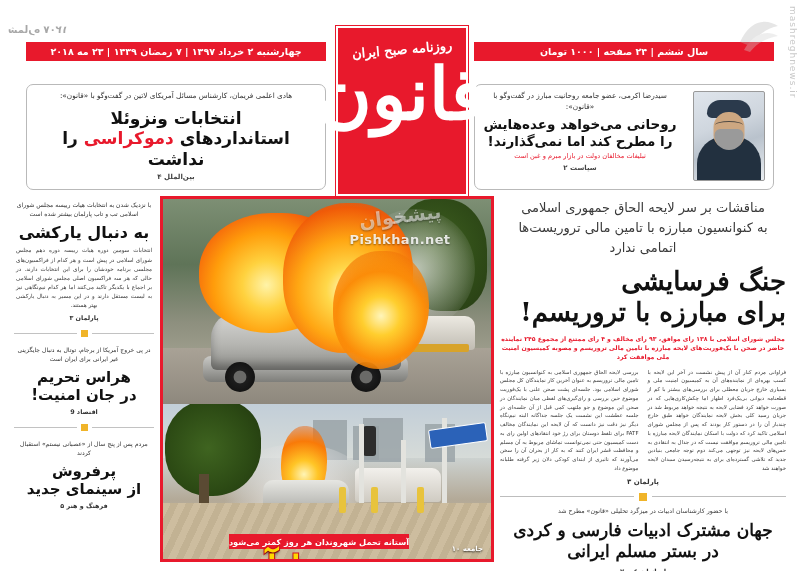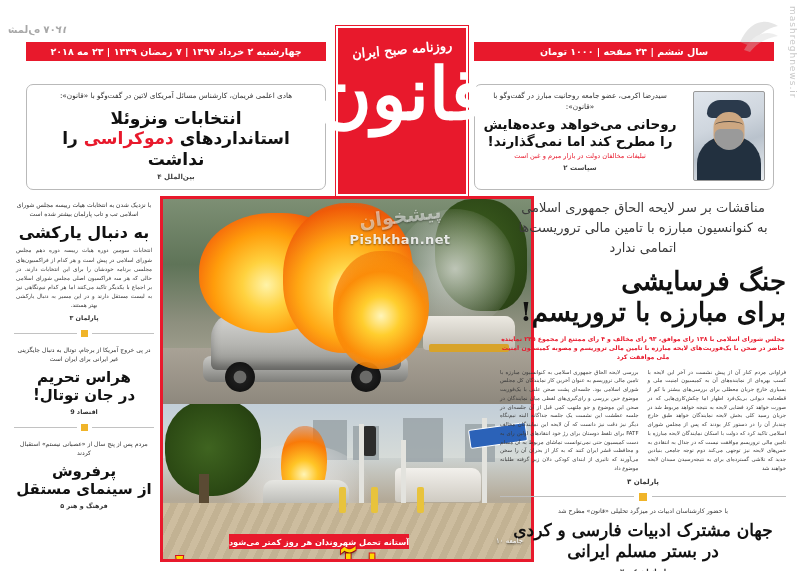--- a/index.html
+++ b/index.html
@@ -114,21 +114,21 @@
     font-size:5.6px;color:#3a3a3a;line-height:1.62;text-align:justify;
     text-align-last:center;
   }
   .story .sect{font-size:6.4px;font-weight:bold;color:#333;margin-top:4px;}
   .divider{display:flex;align-items:center;gap:4px;margin:8px 0;}
   .divider .ln{flex:1;height:1px;background:#c2c2c2;}
   .divider .sq{width:7px;height:7px;background:#f0b429;}
 
   
   .center{
-    position:absolute;left:160px;top:196px;width:374px;height:366px;
+    position:absolute;left:160px;top:196px;width:334px;height:366px;
     border:3px solid #e8192c;box-sizing:border-box;background:#000;overflow:hidden;
   }
   .photo1{position:absolute;left:0;top:0;width:100%;height:205px;overflow:hidden;
     background:linear-gradient(180deg,#7d8f74 0%,#5f7458 32%,#8d8f7e 60%,#b9b5a4 100%);}
   .ph1-road{position:absolute;left:0;bottom:0;width:100%;height:56px;
     background:linear-gradient(180deg,#a9a296 0%,#8e887d 100%);}
   .ph1-tree{position:absolute;right:4px;top:0;width:92px;height:112px;
     background:radial-gradient(circle at 40% 45%,#40611f 0%,#2d4a14 55%,#22380f 100%);
     border-radius:40% 45% 35% 50%;opacity:.95;}
   .ph1-car{position:absolute;left:48px;bottom:34px;width:190px;height:58px;
@@ -189,22 +189,22 @@
   }
   .c-headline{
     position:absolute;left:0;top:352px;width:100%;text-align:center;z-index:28;
     font-size:38px;font-weight:bold;color:#ffd900;line-height:1;
     -webkit-text-stroke:2px #d81021;
     paint-order:stroke fill;
     text-shadow:0 2px 3px rgba(0,0,0,.55);
     font-family:"DejaVu Serif","Liberation Serif",serif;
   }
   .c-sect{
-    position:absolute;right:8px;bottom:14px;z-index:28;color:#fff;
-    font-size:7px;font-weight:normal;text-shadow:0 1px 2px rgba(0,0,0,.8);
+    position:absolute;right:8px;bottom:6px;z-index:28;color:#fff;
+    font-size:7px;font-weight:bold;text-shadow:0 1px 2px rgba(0,0,0,.8);
   }
 
   
   .colR{position:absolute;right:14px;top:198px;width:286px;height:364px;}
   .r-kick{font-size:13px;color:#3a3a3a;line-height:1.55;text-align:center;}
   .r-head{
     text-align:right;font-weight:bold;color:#111;
     font-size:26px;line-height:1.16;margin:8px 0 7px;
     font-family:"DejaVu Serif","Liberation Serif",serif;
   }
@@ -291,36 +291,36 @@
     <div class="divider">
       <span class="ln"></span>
         <span class="sq"></span>
         <span class="ln"></span>
     </div>
 
     <div class="story">
       <div class="kick">در پی خروج آمریکا از برجام، توتال به دنبال جایگزینی غیر ایرانی برای ایران است</div>
       <div class="head" style="font-size:15px">
         <div>هراس تحریم</div>
-        <div>در جان توتال!</div>
+        <div>در جان امنیت!</div>
       </div>
       <div class="sect">اقتصاد 9</div>
     </div>
 
     <div class="divider">
       <span class="ln"></span>
         <span class="sq"></span>
         <span class="ln"></span>
     </div>
 
     <div class="story">
       <div class="kick">مردم پس از پنج سال از «عصبانی نیستم» استقبال کردند</div>
       <div class="head" style="font-size:15px">
         <div>پرفروش</div>
-        <div>از سینمای مستقل</div>
+        <div>از سینمای جدید</div>
       </div>
       <div class="sect">فرهنگ و هنر ۵</div>
     </div>
 
   </div>
 
   <div class="center">
 
     <div class="photo1">
       <div class="ph1-tree"></div>

